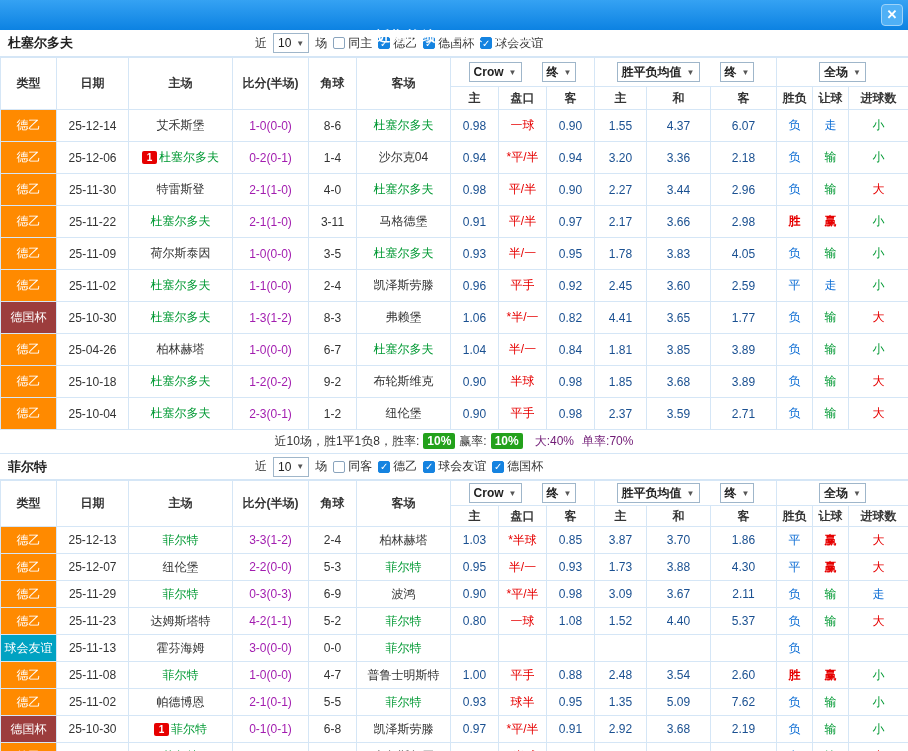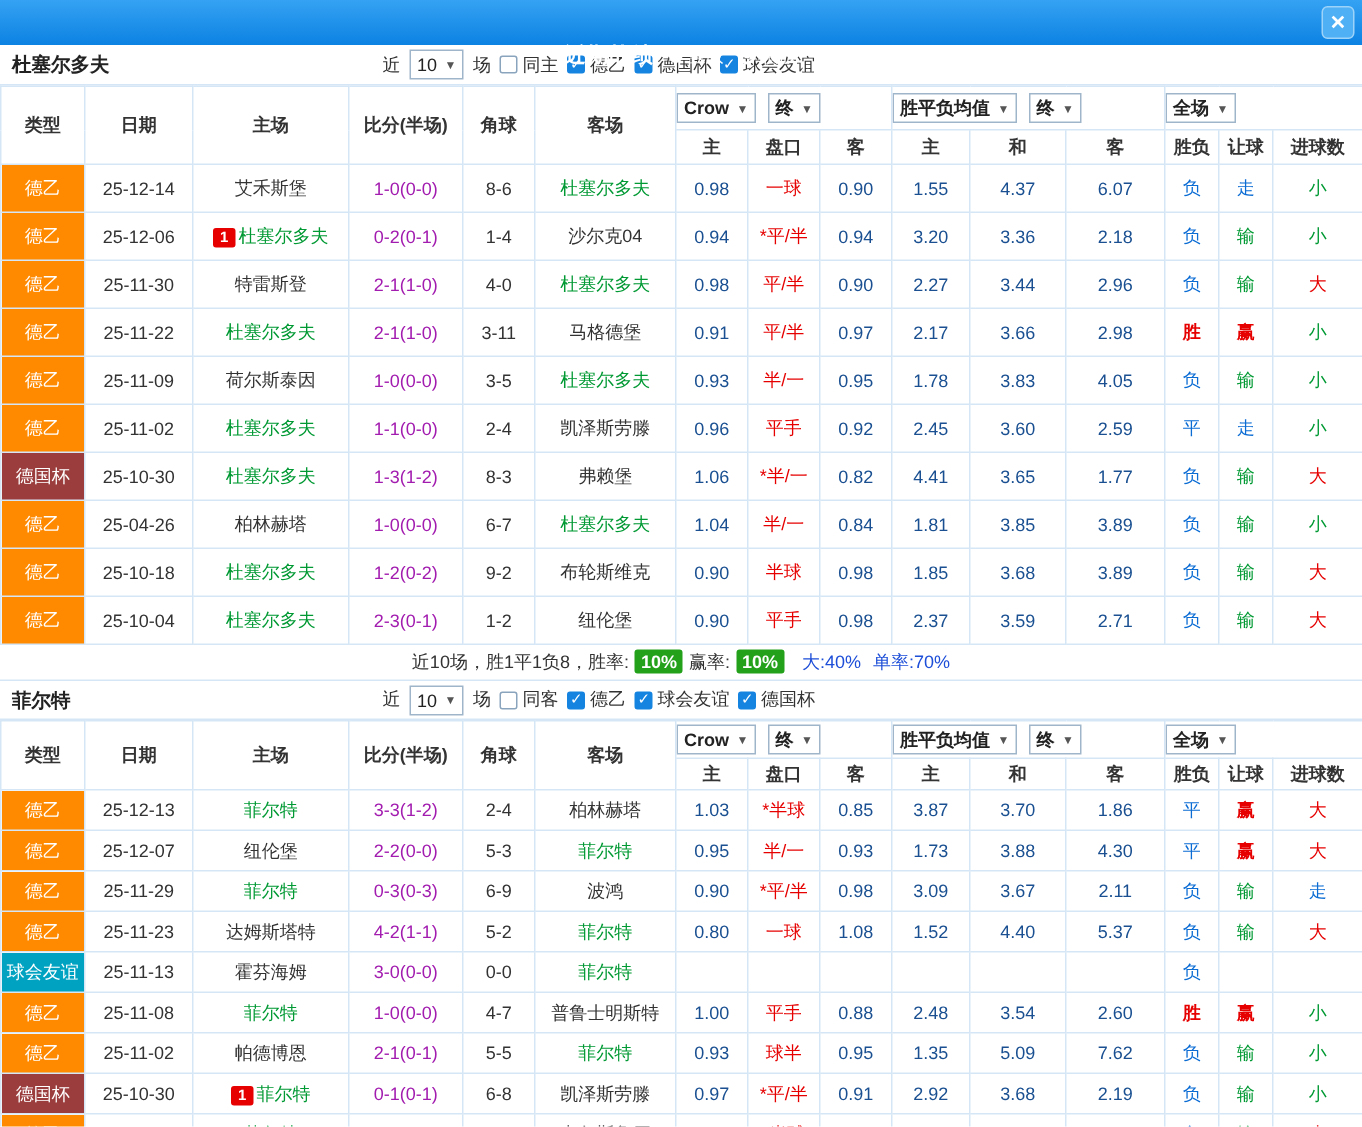--- a/index.html
+++ b/index.html
@@ -35,41 +35,41 @@
   .chk.checked .box{background:#1583e0;border-color:#1583e0;}
   .chk.checked .box::after{content:"✓";}
   
   table.grid{width:908px;border-collapse:collapse;table-layout:fixed;}
   .grid th,.grid td{border:1px solid #d5e6f6;text-align:center;overflow:hidden;
     white-space:nowrap;padding:0;font-size:12px;}
   .grid thead th{font-weight:bold;color:#333;background:#fff;}
   .sec1 .h1 th{height:28px;} .sec1 .h2 th{height:22px;}
   .sec2 .h1 th{height:24px;} .sec2 .h2 th{height:20px;}
   .sec1 tbody td{height:31px;} .sec2 tbody td{height:26px;}
-  .hgroup{display:flex;align-items:center;justify-content:flex-start;gap:8px;}
+  .hgroup{display:flex;align-items:center;justify-content:center;gap:20px;}
   
   .t-league{background:#ff8a00;color:#fff;}
   .t-cup{background:#9c3d3d;color:#fff;}
   .t-friendly{background:#00a2c2;color:#fff;}
   .t-sm{font-size:11px;}
   
   .v-red{color:#e60000;} .v-green{color:#009933;} .v-blue{color:#0b6cd4;} .v-bold{font-weight:bold;}
   .score{color:#a21caf;}
   .odds{color:#1a5091;}
   .pk{color:#e60000;}
   .teamcell{color:#333;cursor:pointer;}
   .team-green{color:#009933;}
   .badge{display:inline-block;min-width:11px;height:13px;line-height:13px;background:#e60000;
     color:#fff;font-size:10px;border-radius:2px;margin-right:2px;padding:0 2px;font-weight:bold;}
   
   .summary{height:23px;line-height:23px;text-align:center;border-bottom:1px solid #d5e6f6;
     font-size:12px;color:#333;}
   .summary .pct{background:#23a11b;color:#fff;padding:1px 4px;border-radius:2px;
     font-weight:bold;margin:0 4px;text-align:right;}
-  .summary .red{color:#1d4ed8;margin-left:8px;margin-top:48px;}
+  .summary .red{color:#701a75;margin-left:8px;margin-top:48px;}
 </style>
 </head>
 <body>
 
 <header class="topbar">
   <div class="tb-center">
     <span class="tb-title">近期战绩</span>
     <span class="radio">
       <span class="r-dot"></span>
       <span>竖版</span>

